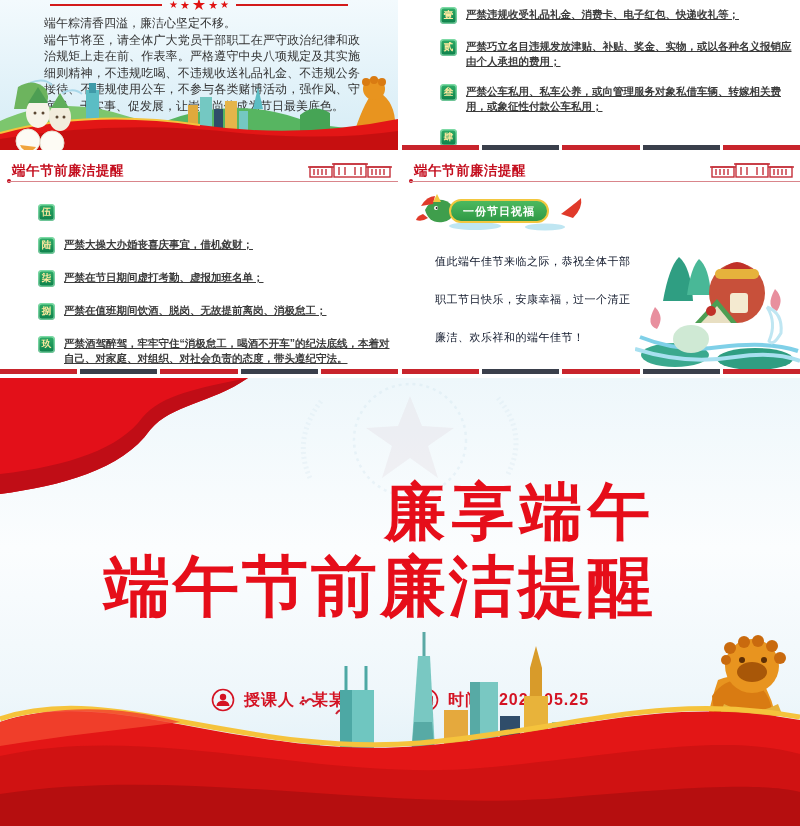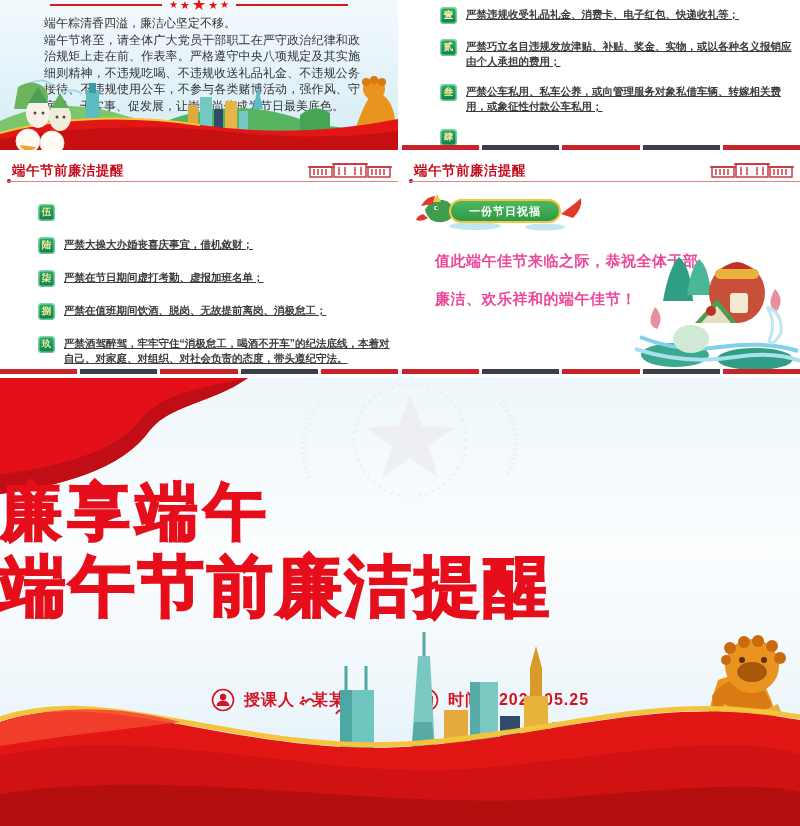--- a/index.html
+++ b/index.html
@@ -45,32 +45,32 @@
   .content-header { position:relative; height:34px; padding:8px 8px 0 12px; }
   .content-header h3 { color:#c40e1e; font-size:13.5px; font-weight:bold; letter-spacing:.5px; }
   .header-underline { position:absolute; left:8px; right:0; top:27px; height:1px; background:#d9858b; }
   .header-dot { position:absolute; left:7px; top:25px; width:4px; height:4px; border-radius:50%; background:#c40e1e; }
   .header-building { position:absolute; right:6px; top:7px; }
   .s3 .items { padding-top:16px; }
   .s3 .item { margin-bottom:16px; }
 
   
   .banner { position:absolute; left:13px; top:38px; width:170px; height:40px; }
-  .banner-label { position:absolute; left:34px; top:7px; width:112px; height:24px;
+  .banner-label { position:absolute; left:34px; top:7px; width:100px; height:24px;
     background:linear-gradient(180deg,#4cb95e,#2f9946); border:2px solid #f2c73f; border-radius:12px;
     color:#fff; font-size:11px; font-weight:bold; letter-spacing:1px;
     display:flex; align-items:center; justify-content:center; }
   .blessing { position:absolute; left:33px; top:100px; width:290px; }
-  .blessing p { font-size:15px; font-weight:bold; color:#ec4899; letter-spacing:.5px; line-height:14px; margin-bottom:24px; }
+  .blessing p { font-size:11px; font-weight:normal; color:#0f172a; letter-spacing:.5px; line-height:14px; margin-bottom:24px; }
   .s4-illu { position:absolute; right:0; bottom:5px; }
 
   
   .emblem { position:absolute; left:250px; top:0; opacity:.55; }
   .flag { position:absolute; left:0; top:0; }
-  .main-title { position:absolute; left:0; width:656px; text-align:left; color:#e60e1a; font-weight:bold; }
+  .main-title { position:absolute; left:0; width:656px; text-align:right; color:#e60e1a; font-weight:normal; }
   .t1 { top:92px; font-size:62px; letter-spacing:6px; -webkit-text-stroke:2px #e60e1a; }
   .t2 { top:164px; font-size:66px; letter-spacing:3px; -webkit-text-stroke:2px #e60e1a; }
   .meta-row { position:absolute; top:270px; left:0; width:800px; display:flex; justify-content:center; gap:52px;margin-top:40px; }
   .meta { display:flex; align-items:center; gap:9px; color:#d41323; font-size:16px; font-weight:bold; letter-spacing:1px; }
   .meta-icon { width:24px; height:24px; display:block; }
 </style>
 </head>
 <body>
 
 <div class="preview">
@@ -235,20 +235,21 @@
           <path d="M6,14 q6,-10 14,-10 l-2,8 Z" fill="#e03a2a"></path>
           <path d="M22,2 l4,8 l-8,0 Z" fill="#f2c73f"></path>
           <circle cx="21" cy="16" r="2" fill="#fff"></circle>
             <circle cx="21.6" cy="16" r="1" fill="#222"></circle>
           <path d="M8,22 q-6,2 -7,6 q6,2 12,-2 Z" fill="#e03a2a"></path>
         </svg>
         <div class="banner-label">一份节日祝福</div>
       </div>
       <div class="blessing">
         <p>值此端午佳节来临之际，恭祝全体干部</p>
+        <p>职工节日快乐，安康幸福，过一个清正</p>
         <p>廉洁、欢乐祥和的端午佳节！</p>
       </div>
       <svg class="s4-illu" width="165" height="132" viewBox="0 0 165 132">
         <ellipse cx="40" cy="118" rx="34" ry="12" fill="#3aa98e"></ellipse>
         <ellipse cx="120" cy="122" rx="38" ry="11" fill="#2f9e82"></ellipse>
         <path d="M5,100 q40,16 80,10 q50,-6 78,4" fill="none" stroke="#7fd0e8" stroke-width="4"></path>
         <path d="M0,112 q50,16 100,8 q40,-6 65,4" fill="none" stroke="#a8e0f0" stroke-width="4"></path>
         <path d="M28,64 q6,-34 16,-44 q12,10 14,44 Z" fill="#2f9e82"></path>
         <path d="M52,58 q4,-28 12,-36 q10,8 12,36 Z" fill="#49b897"></path>
         <ellipse cx="102" cy="56" rx="28" ry="30" fill="#c8503a"></ellipse>

